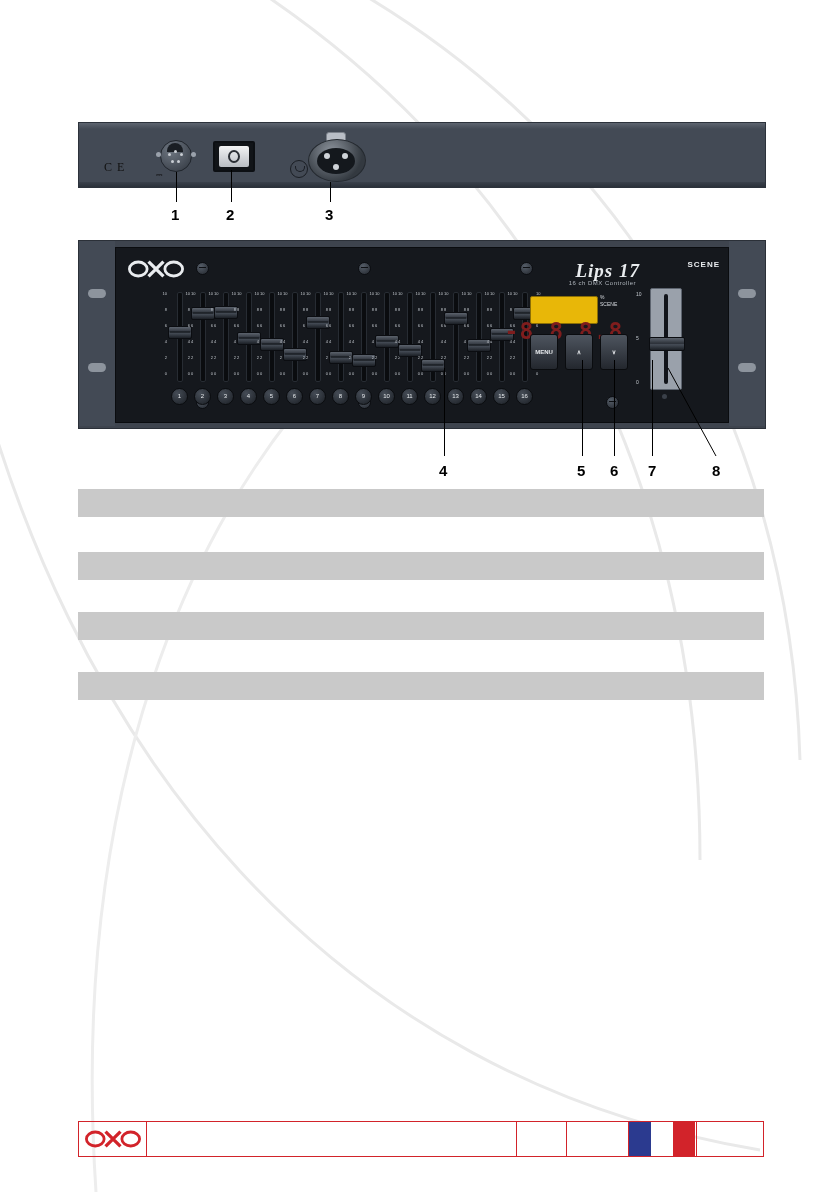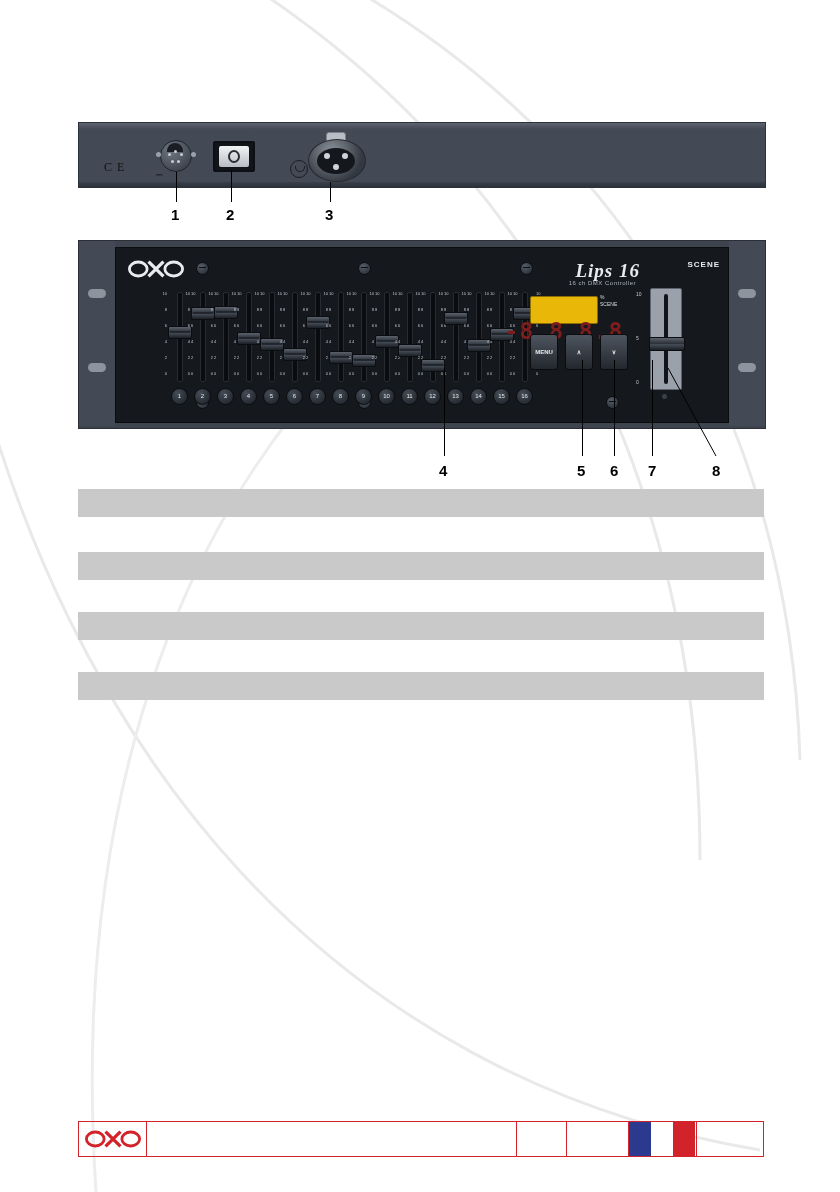--- a/index.html
+++ b/index.html
@@ -288,21 +288,21 @@
     </div>
 
     <div class="panel-face">
 
       <svg class="logo-oxo" viewBox="0 0 120 44">
         <ellipse cx="22" cy="22" rx="19" ry="15" fill="none" stroke="#e9ecef" stroke-width="6"></ellipse>
         <ellipse cx="98" cy="22" rx="19" ry="15" fill="none" stroke="#e9ecef" stroke-width="6"></ellipse>
         <path d="M44 6 L76 38 M76 6 L44 38" stroke="#e9ecef" stroke-width="7" fill="none"></path>
       </svg>
 
-      <div class="model-name">Lips 16</div>
+      <div class="model-name">Lips 17</div>
       <div class="model-sub">16 ch DMX Controller</div>
       <div class="master-label">SCENE</div>
 
       <div class="screw" style="left:80px;top:14px;"></div>
       <div class="screw" style="left:242px;top:14px;"></div>
       <div class="screw" style="left:404px;top:14px;"></div>
       <div class="screw" style="left:80px;top:148px;"></div>
       <div class="screw" style="left:242px;top:148px;"></div>
       <div class="screw" style="left:490px;top:148px;"></div>
 

